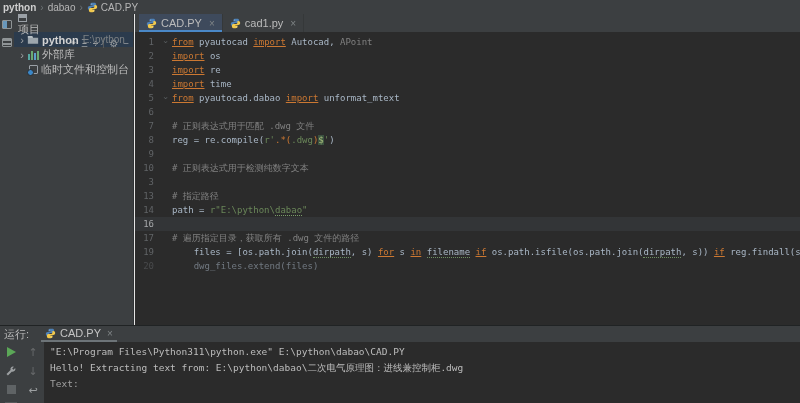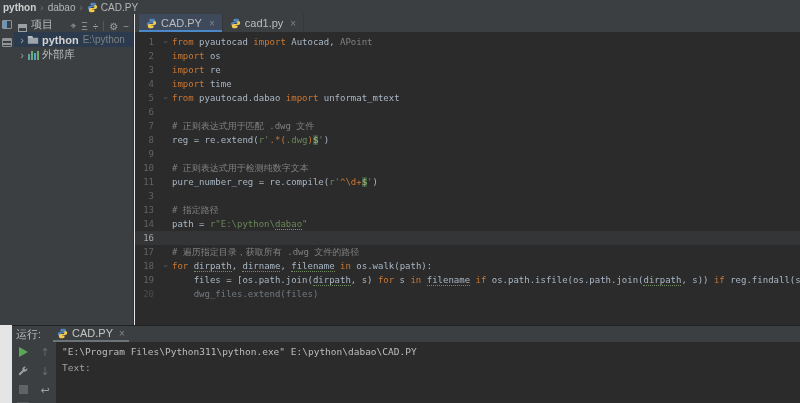--- a/index.html
+++ b/index.html
@@ -18,21 +18,21 @@
   
   .main{position:absolute;top:14px;left:0;right:0;height:311px;}
   .stripe{position:absolute;left:0;top:0;width:14px;height:311px;background:#3c3f41;
           display:flex;flex-direction:column;align-items:center;padding-top:6px;gap:9px;}
   .sicon{width:10px;height:9px;border:1px solid #8f9496;border-radius:1px;flex:none;}
   .sicon-a{background:linear-gradient(90deg,#6897bb 0 4px,transparent 4px);}
   .sicon-b{background:linear-gradient(#8f9496 0 2px,transparent 2px 4px,#8f9496 4px 6px,transparent 6px);}
 
   
   .project{position:absolute;left:14px;top:0;width:120px;height:311px;background:#3c3f41;border-right:1px solid #2f3234;}
-  .phead{height:18px;display:flex;align-items:flex-end;padding:0 4px;font-size:11px;color:#bbbbbb;}
+  .phead{height:18px;display:flex;align-items:flex-start;padding:0 4px;font-size:11px;color:#bbbbbb;flex-direction:column;}
   .proj-glyph{width:9px;height:8px;border:1px solid #9aa0a6;margin-right:4px;flex:none;
               background:linear-gradient(#9aa0a6 0 3px,transparent 3px);}
   .phead-icons{margin-left:auto;display:flex;align-items:center;gap:5px;color:#9da0a2;font-size:10px;}
   .phead-icons .divider{width:1px;height:10px;background:#55585a;}
   .tree{font-size:11px;}
   .trow{height:15px;display:flex;align-items:center;padding-left:3px;white-space:nowrap;overflow:hidden;}
   .trow.selected{background:#2b3b4d;}
   .tarrow{width:10px;color:#9da0a2;font-size:11px;flex:none;text-align:center;}
   .tlabel-b{font-weight:bold;color:#d3d3d3;margin-left:3px;}
   .tpath{color:#7c8184;margin-left:4px;font-size:10px;}
@@ -59,32 +59,32 @@
   .editor-body{position:absolute;top:18px;left:0;right:0;bottom:0;background:#2b2b2b;overflow:hidden;}
   .code-scroll{height:277px;overflow:hidden;padding-top:3px;}
   .code-row{display:flex;height:14px;line-height:14px;font-size:9px;font-family:"DejaVu Sans Mono",monospace;}
   .code-row.current{background:#333537;}
   .code-row.current .ln{color:#a6a8aa;}
   .code-row.clipped{opacity:.55;}
   .ln{width:24px;flex:none;text-align:right;padding-right:5px;color:#606366;}
   .fold{width:13px;flex:none;color:#5e6366;font-size:8px;text-align:center;}
   .fold-mark{display:inline-block;transform:rotate(90deg);}
   .code{flex:1;overflow:hidden;white-space:pre;}
-  .tk-kw{color:#cc7832;}
+  .tk-kw{color:#cc7832;text-decoration:underline;}
   .tk-pl{color:#a9b7c6;}
   .tk-gr{color:#808080;}
   .tk-com{color:#808080;}
   .tk-str{color:#6a8759;}
   .tk-strsp{color:#6a8759;border-bottom:1px dotted #7a9d6a;}
   .tk-rx{color:#cc7832;}
   .tk-rxd{color:#a8c07c;background:#3b5240;}
   .tk-sp{color:#a9b7c6;border-bottom:1px dotted #6e8f62;}
 
   
-  .runpanel{position:absolute;left:12px;top:325px;right:0;height:78px;background:#2b2b2b;border-top:1px solid #202324;}
+  .runpanel{position:absolute;left:0;top:325px;right:0;height:78px;background:#2b2b2b;border-top:1px solid #202324;}
   .runhead{height:16px;background:#3c3f41;display:flex;align-items:center;padding-left:4px;font-size:11px;}
   .runlabel{color:#bbbbbb;}
   .runtab{display:flex;align-items:center;gap:4px;margin-left:12px;height:16px;padding:0 4px;
           border-bottom:2px solid #6d7478;color:#c4c4c4;}
   .runtab .close{color:#7f8486;font-size:10px;margin-left:2px;}
   .runbody{position:absolute;top:16px;left:0;right:0;bottom:0;display:flex;}
   .runtools{width:44px;flex:none;background:#3c3f41;display:flex;padding-top:5px;}
   .tcol{width:22px;display:flex;flex-direction:column;align-items:center;gap:8px;}
   .play{width:0;height:0;border-left:9px solid #5ba757;border-top:5px solid transparent;border-bottom:5px solid transparent;}
   .stop{width:9px;height:9px;background:#5f6365;}
@@ -150,20 +150,26 @@
         <div class="trow">
           <span class="tarrow">›</span>
           <span class="icon-lib">
               <i></i>
               <i></i>
               <i></i>
               <i></i>
             </span>
           <span class="tlabel">外部库</span>
         </div>
+        <div class="trow indent">
+          <span class="icon-scratch">
+              <i></i>
+            </span>
+          <span class="tlabel">临时文件和控制台</span>
+        </div>
       </div>
     </div>
 
     <div class="editor-col">
       <div class="tabbar">
         <div class="tab active">
           <svg class="pyicon" viewBox="0 0 16 16">
               <path fill="#4e82b8" d="M7.9 1.2c-1.8 0-2.9.8-2.9 2.1v1.9h3.2v.6H3.9c-1.5 0-2.7 1-2.7 2.8 0 1.7 1 2.9 2.5 2.9h1.5V9.6c0-1.4 1.2-2.5 2.6-2.5h3.2c1.2 0 2.2-1 2.2-2.2V3.3c0-1.2-1.2-2.1-2.4-2.1H7.9z"></path>
               <path fill="#f2c94c" d="M8.1 14.8c1.8 0 2.9-.8 2.9-2.1v-1.9H7.8v-.6h4.3c1.5 0 2.7-1 2.7-2.8 0-1.7-1-2.9-2.5-2.9h-1.5v1.9c0 1.4-1.2 2.5-2.6 2.5H5c-1.2 0-2.2 1-2.2 2.2v1.6c0 1.2 1.2 2.1 2.4 2.1h2.9z"></path>
               <circle cx="6.2" cy="3" r=".6" fill="#eee"></circle>
@@ -216,36 +222,31 @@
               <span class="code"></span>
             </div>
             <div class="code-row">
               <span class="ln">7</span>
               <span class="fold"></span>
               <span class="code"><span class="tk-com"># 正则表达式用于匹配 .dwg 文件</span></span>
             </div>
             <div class="code-row">
               <span class="ln">8</span>
               <span class="fold"></span>
-              <span class="code"><span class="tk-pl">reg = re.extend(</span><span class="tk-str">r'</span><span class="tk-rx">.*(</span><span class="tk-str">.dwg</span><span class="tk-rx">)</span><span class="tk-rxd">$</span><span class="tk-str">'</span><span class="tk-pl">)</span></span>
+              <span class="code"><span class="tk-pl">reg = re.compile(</span><span class="tk-str">r'</span><span class="tk-rx">.*(</span><span class="tk-str">.dwg</span><span class="tk-rx">)</span><span class="tk-rxd">$</span><span class="tk-str">'</span><span class="tk-pl">)</span></span>
             </div>
             <div class="code-row">
               <span class="ln">9</span>
               <span class="fold"></span>
               <span class="code"></span>
             </div>
             <div class="code-row">
               <span class="ln">10</span>
               <span class="fold"></span>
               <span class="code"><span class="tk-com"># 正则表达式用于检测纯数字文本</span></span>
-            </div>
-            <div class="code-row">
-              <span class="ln">11</span>
-              <span class="fold"></span>
-              <span class="code"><span class="tk-pl">pure_number_reg = re.compile(</span><span class="tk-str">r'</span><span class="tk-rx">^\d+</span><span class="tk-rxd">$</span><span class="tk-str">'</span><span class="tk-pl">)</span></span>
             </div>
             <div class="code-row">
               <span class="ln">3</span>
               <span class="fold"></span>
               <span class="code"></span>
             </div>
             <div class="code-row">
               <span class="ln">13</span>
               <span class="fold"></span>
               <span class="code"><span class="tk-com"># 指定路径</span></span>
@@ -257,25 +258,20 @@
             </div>
             <div class="code-row current">
               <span class="ln">16</span>
               <span class="fold"></span>
               <span class="code"></span>
             </div>
             <div class="code-row">
               <span class="ln">17</span>
               <span class="fold"></span>
               <span class="code"><span class="tk-com"># 遍历指定目录，获取所有 .dwg 文件的路径</span></span>
-            </div>
-            <div class="code-row">
-              <span class="ln">18</span>
-              <span class="fold"><span class="fold-mark">›</span></span>
-              <span class="code"><span class="tk-kw">for</span><span class="tk-pl"> </span><span class="tk-sp">dirpath</span><span class="tk-pl">, </span><span class="tk-sp">dirname</span><span class="tk-pl">, </span><span class="tk-sp">filename</span><span class="tk-pl"> </span><span class="tk-kw">in</span><span class="tk-pl"> os.walk(path):</span></span>
             </div>
             <div class="code-row">
               <span class="ln">19</span>
               <span class="fold"></span>
               <span class="code"><span class="tk-pl">    files = [os.path.join(</span><span class="tk-sp">dirpath</span><span class="tk-pl">, s) </span><span class="tk-kw">for</span><span class="tk-pl"> s </span><span class="tk-kw">in</span><span class="tk-pl"> </span><span class="tk-sp">filename</span><span class="tk-pl"> </span><span class="tk-kw">if</span><span class="tk-pl"> os.path.isfile(os.path.join(</span><span class="tk-sp">dirpath</span><span class="tk-pl">, s)) </span><span class="tk-kw">if</span><span class="tk-pl"> reg.findall(s)]</span></span>
             </div>
             <div class="code-row clipped">
               <span class="ln">20</span>
               <span class="fold"></span>
               <span class="code"><span class="tk-pl">    dwg_files.extend(files)</span></span>
@@ -311,18 +307,19 @@
         </div>
         <div class="tcol">
           <span class="tglyph">↑</span>
           <span class="tglyph">↓</span>
           <span class="tglyph lit">↩</span>
 
         </div>
       </div>
       <div class="console">
           <div class="console-line">"E:\Program Files\Python311\python.exe" E:\python\dabao\CAD.PY</div>
+          <div class="console-line">Hello! Extracting text from: E:\python\dabao\二次电气原理图：进线兼控制柜.dwg</div>
           <div class="console-line partial">Text:</div>
         </div>
     </div>
   </div>
 
 </div>
 
 </body></html>

